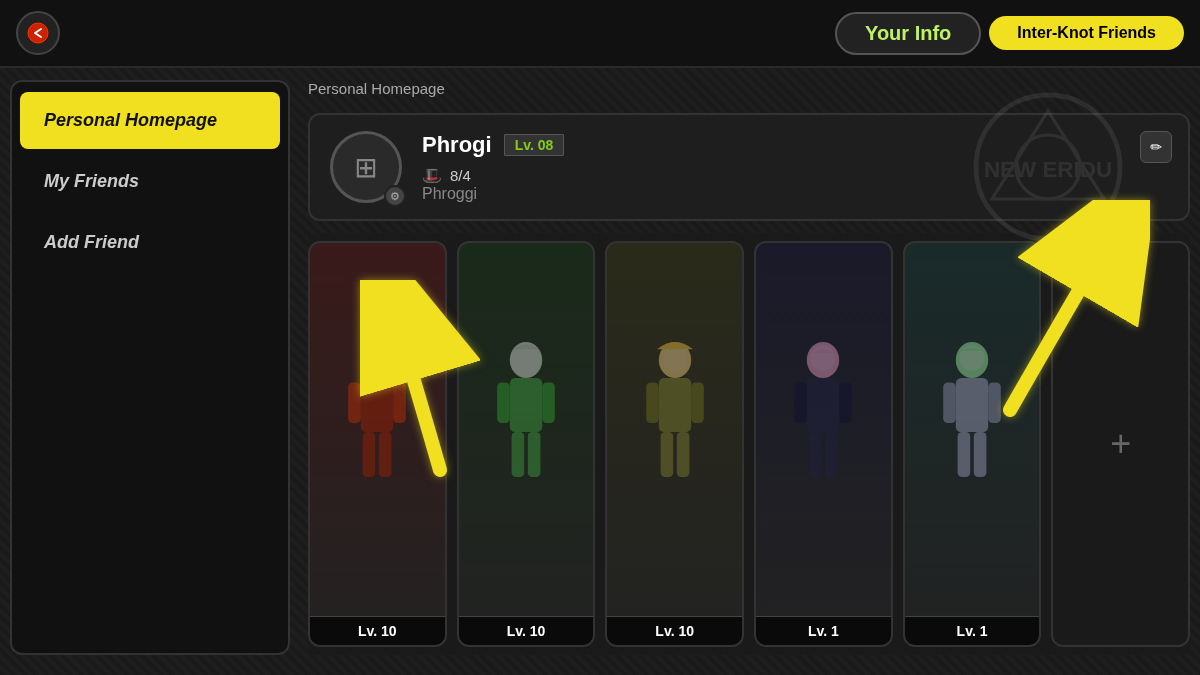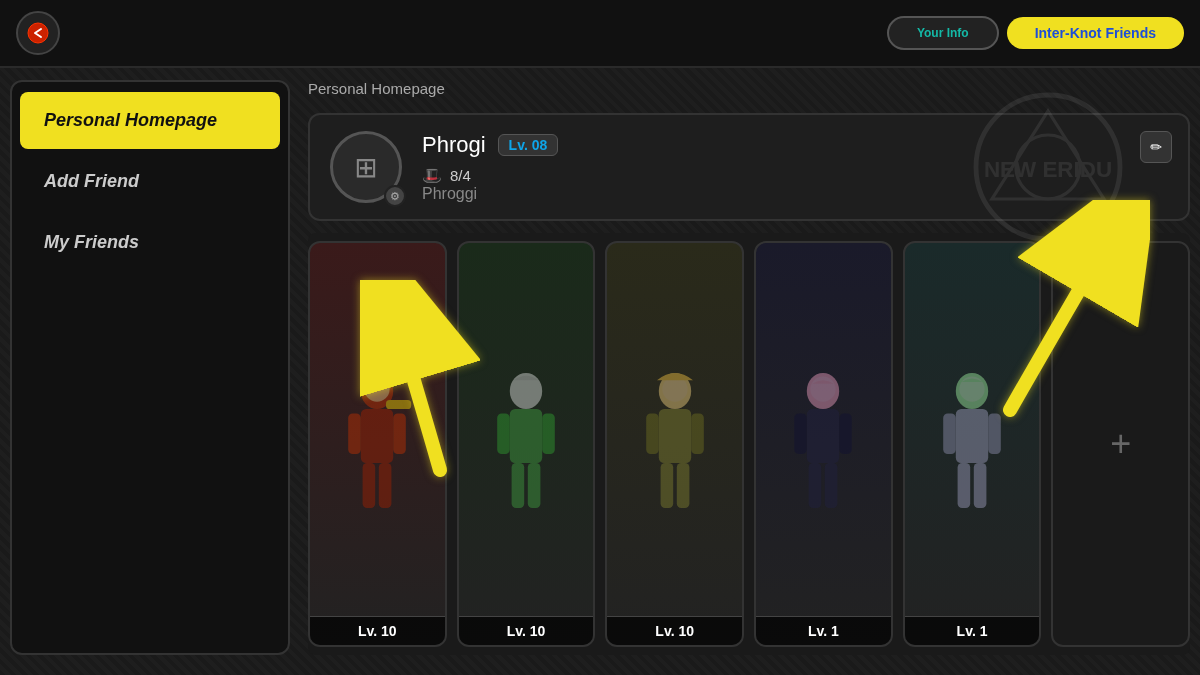--- a/index.html
+++ b/index.html
@@ -42,33 +42,33 @@
       display: flex;
       align-items: center;
       gap: 8px;
     }
 
     .your-info-btn {
       background: #222;
       border: 2px solid #555;
       border-radius: 24px;
       padding: 8px 28px;
-      color: #14b8a6;
-      font-size: 12px;
+      color: #bef264;
+      font-size: 20px;
       font-weight: bold;
       cursor: pointer;
     }
 
     .inter-knot-btn {
       background: #f0e020;
       border: none;
       border-radius: 24px;
       padding: 8px 28px;
-      color: #1d4ed8;
-      font-size: 14px;
+      color: #000000;
+      font-size: 16px;
       font-weight: bold;
       cursor: pointer;
     }
 
     
     .bg-texture {
       position: absolute;
       top: 68px; left: 0; right: 0; bottom: 0;
       background: repeating-linear-gradient(
         45deg,
@@ -196,29 +196,29 @@
     .profile-name-row {
       display: flex;
       align-items: center;
       gap: 12px;
       margin-bottom: 8px;
     }
 
     .profile-name {
       color: #fff;
       font-size: 22px;
-      font-weight: normal;
+      font-weight: bold;
     }
 
     .level-badge {
       background: #333;
       border: 1px solid #555;
-      border-radius: 6px;
+      border-radius: 1px;
       padding: 2px 10px;
-      color: #0ea5e9;
+      color: #84cc16;
       font-size: 14px;
       font-weight: bold;
     }
 
     .profile-friends-row {
       display: flex;
       align-items: center;
       gap: 8px;
       color: #ccc;
       font-size: 15px;
@@ -262,21 +262,21 @@
     }
 
     .char-card {
       flex: 1;
       background: #222;
       border: 2px solid #333;
       border-radius: 12px;
       display: flex;
       flex-direction: column;
       align-items: center;
-      justify-content: flex-end;
+      justify-content: space-between;
       overflow: hidden;
       position: relative;
       min-height: 260px;
     }
 
     .char-level-bar {
       width: 100%;
       background: rgba(0,0,0,0.7);
       padding: 6px 0;
       text-align: center;
@@ -353,22 +353,22 @@
     </svg>
   </div>
   <div class="top-right-nav">
     <button class="your-info-btn">Your Info</button>
     <button class="inter-knot-btn">Inter-Knot Friends</button>
   </div>
 </div>
 
 <div class="sidebar">
   <div class="sidebar-item active">Personal Homepage</div>
+  <div class="sidebar-item">My Friends</div>
   <div class="sidebar-item">Add Friend</div>
-  <div class="sidebar-item">My Friends</div>
 </div>
 
 <div class="main-content">
   <div class="section-label">Personal Homepage</div>
 
   <div class="profile-card">
 
     <div class="profile-bg-logo">
       <svg viewBox="0 0 100 100" width="160" height="160">
         <circle cx="50" cy="50" r="45" fill="none" stroke="#fff" stroke-width="3"></circle>

